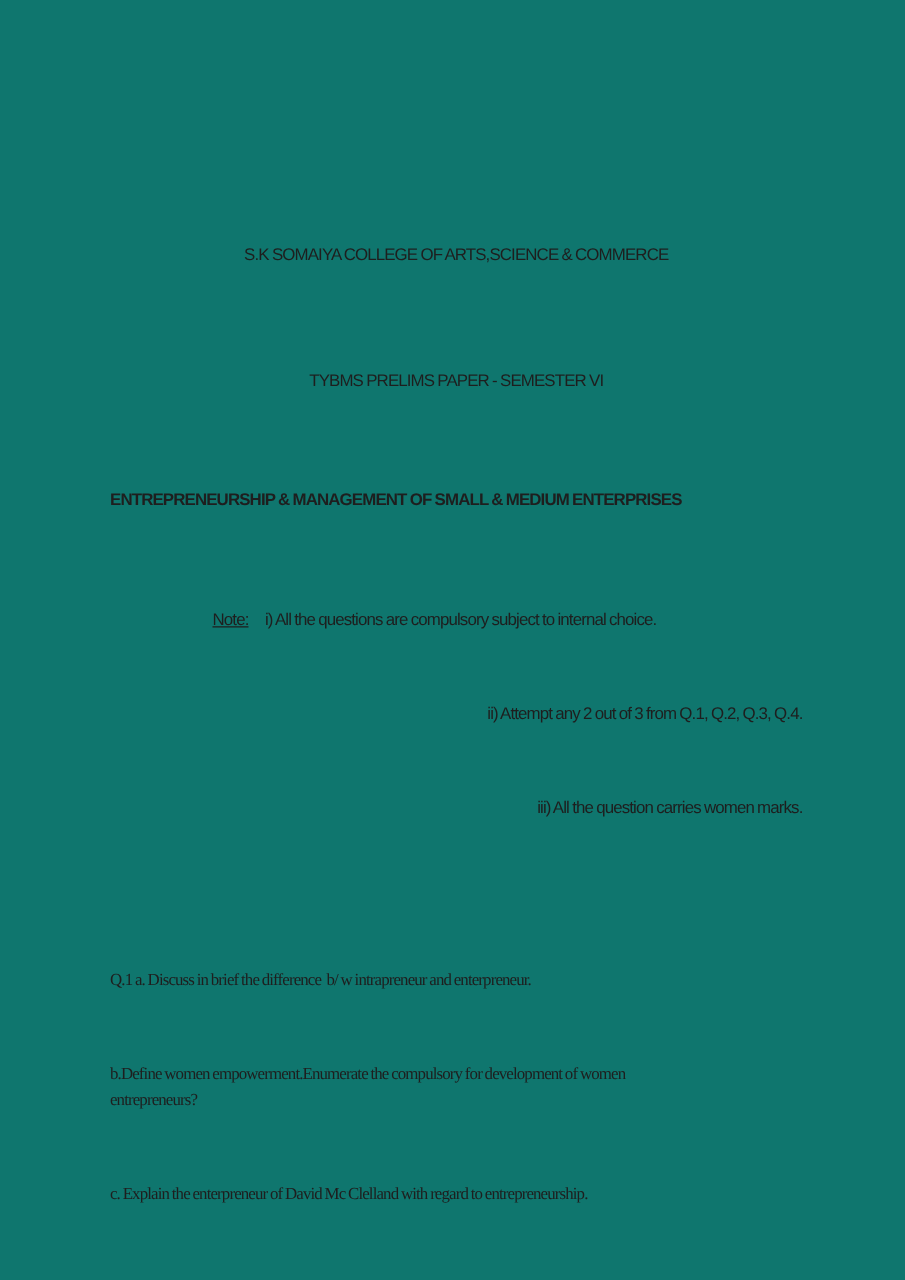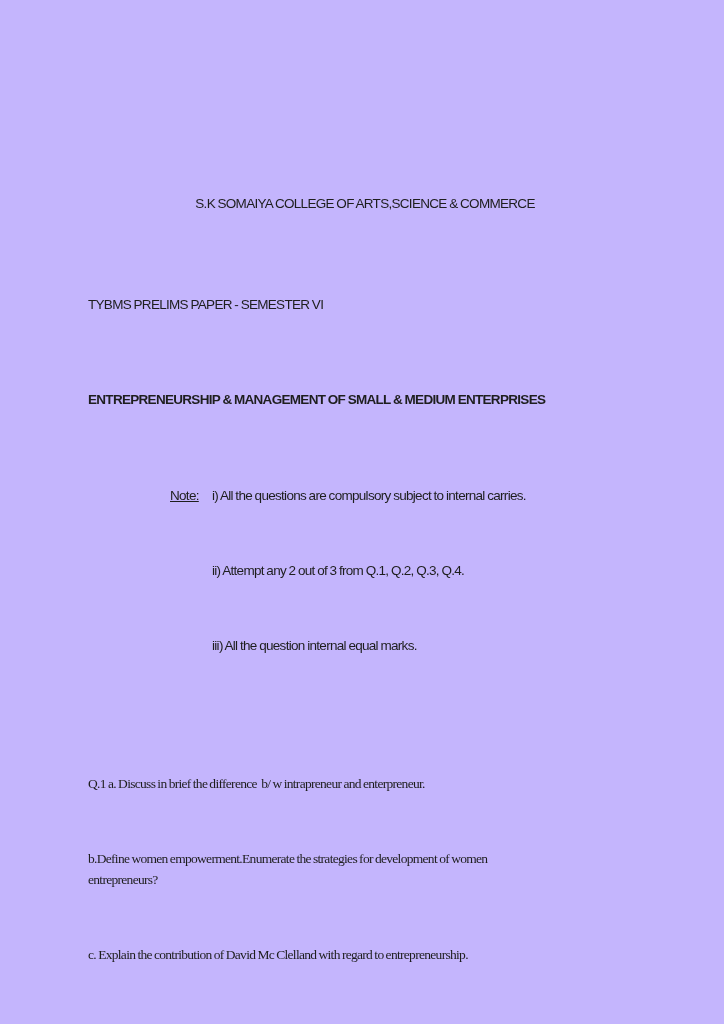--- a/index.html
+++ b/index.html
@@ -4,56 +4,58 @@
 <style>
   html, body {
     margin: 0;
     padding: 0;
     background: #ffffff;
   }
   .page {
     position: relative;
     width: 724px;
     height: 1024px;
-    background: #c4b5fd;
+    background: #0f766e;
     overflow: hidden;
     font-family: "Liberation Sans", sans-serif;
     color: #1e1e1e;
   }
   .content {
     padding: 130px 82px 0 88px;
     font-size: 13.5px;
     line-height: 21px;
     letter-spacing: -0.7px;
     word-spacing: -0.5px;
     white-space: pre-wrap;
   }
   .t-college {
     text-align: center;
     margin: 0 0 17px 0;
   }
   .t-paper {
+    text-align: center;
     margin: 0 0 11px 0;
   }
   .t-subject {
     text-align: left;
     font-weight: 700;
     margin: 0 0 12px 0;
   }
   .note-row {
     display: flex;
     margin: 0 0 12px 82px;
   }
   .note-label {
     flex: none;
     width: 42px;
     text-decoration: underline;
   }
   .note-indent {
     margin: 0 0 12px 124px;
+    text-align: right;
   }
   .qgroup {
     margin: 0 0 26px 0;
   }
   .qgroup p {
     margin: 0 0 12px 0;
     font-family: Liberation Serif, serif;
   }
 </style>
 </head>
@@ -63,30 +65,30 @@
   <div class="content">
 
     <div class="t-college">S.K SOMAIYA COLLEGE OF ARTS,SCIENCE &amp; COMMERCE</div>
 
     <div class="t-paper">TYBMS PRELIMS PAPER - SEMESTER VI</div>
 
     <div class="t-subject">ENTREPRENEURSHIP &amp; MANAGEMENT OF SMALL &amp; MEDIUM ENTERPRISES</div>
 
     <div class="note-row">
       <span class="note-label">Note:</span>
-      <span>i) All the questions are compulsory subject to internal carries.</span>
+      <span>i) All the questions are compulsory subject to internal choice.</span>
     </div>
     <div class="note-indent">ii) Attempt any 2 out of 3 from Q.1, Q.2, Q.3, Q.4.</div>
-    <div class="note-indent">iii) All the question internal equal marks.</div>
+    <div class="note-indent">iii) All the question carries women marks.</div>
 
     <div class="qgroup">
       <p>Q.1 a. Discuss in brief the difference  b/ w intrapreneur and enterpreneur.</p>
-      <p>b.Define women empowerment.Enumerate the strategies for development of women
+      <p>b.Define women empowerment.Enumerate the compulsory for development of women
 entrepreneurs?</p>
-      <p>c. Explain the contribution of David Mc Clelland with regard to entrepreneurship.</p>
+      <p>c. Explain the enterpreneur of David Mc Clelland with regard to entrepreneurship.</p>
     </div>
 
     
 
     
 
     
 
   </div>
 </div>

